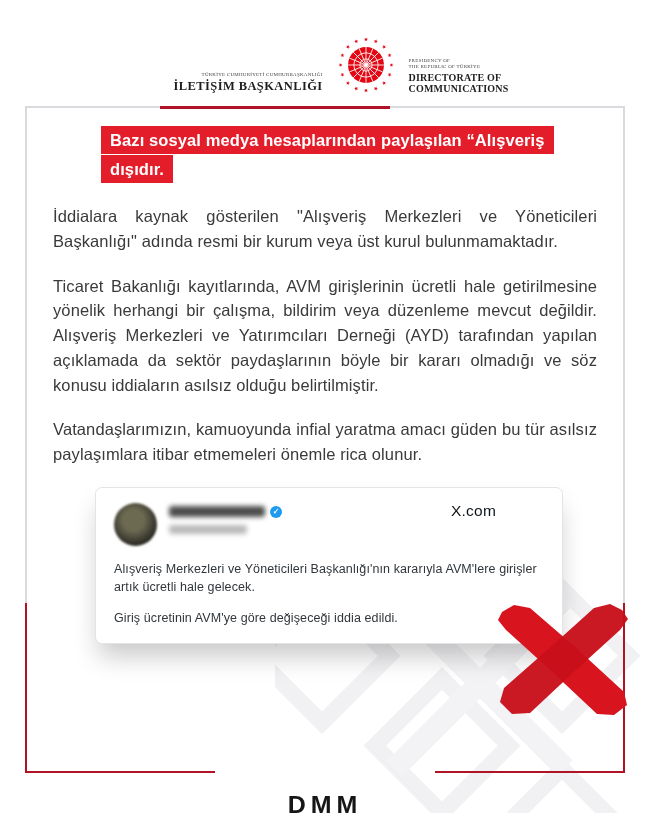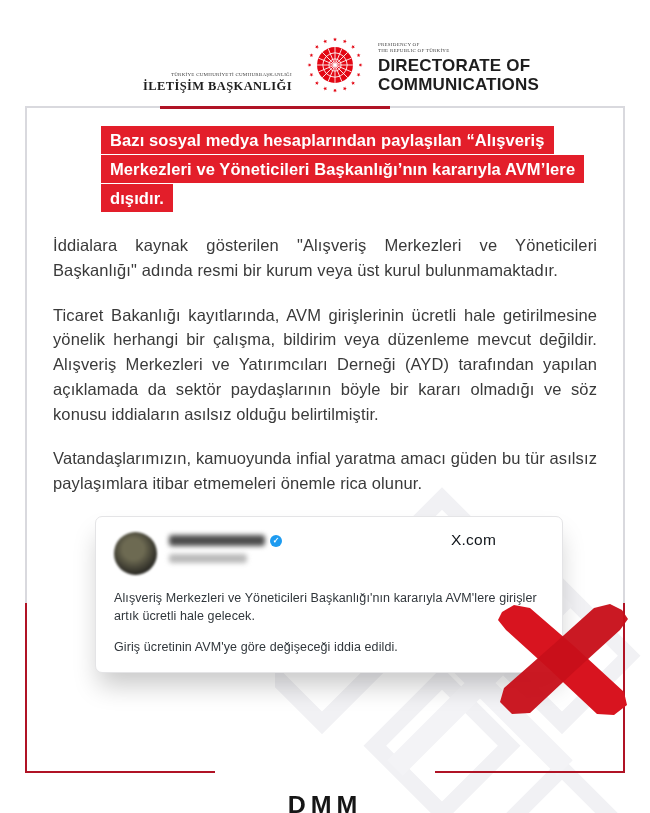--- a/index.html
+++ b/index.html
@@ -22,22 +22,22 @@
   .h-right { text-align:left; }
   .h-small {
     font-size:5px; letter-spacing:.25px; color:#3f3f3f;
     font-family:"Liberation Serif", serif; line-height:1.3;
   }
   .h-big-tr {
     font-family:"Liberation Serif", serif; font-weight:bold; color:#1e1e1e;
     font-size:12.5px; letter-spacing:.4px; margin-top:1px;
   }
   .h-big-en {
-    font-family:Liberation Sans, sans-serif; font-weight:bold; color:#1e1e1e;
-    font-size:17px; line-height:1.12; letter-spacing:.2px; margin-top:1px;
+    font-family:Liberation Serif, serif; font-weight:bold; color:#1e1e1e;
+    font-size:10px; line-height:1.12; letter-spacing:.2px; margin-top:1px;
   }
   .emblem { width:58px; height:58px; flex:0 0 auto; }
 
   
   .card {
     position:absolute; left:25px; top:106px; width:600px; height:667px;
     z-index:1; padding:20px 28px 0 28px; background:transparent;
   }
   .b-top    { position:absolute; top:0; left:0; width:100%; height:2px; background:#d9d9de; }
   .b-top-red{ position:absolute; top:0; left:135px; width:230px; height:2.5px; background:#b01325; }
@@ -182,21 +182,20 @@
   <div class="card">
     <div class="b-top"></div>
     <div class="b-top-red"></div>
     <div class="b-left"></div>
     <div class="b-right"></div>
     <div class="b-bot-l"></div>
     <div class="b-bot-r"></div>
 
     <div class="headline">
       <div class="hl-line"><span class="hl-text">Bazı sosyal medya hesaplarından paylaşılan “Alışveriş</span></div>
-      <div class="hl-line"><span class="hl-text">Merkezleri ve Yöneticileri Başkanlığı’nın kararıyla AVM’lere</span></div>
       <div class="hl-line"><span class="hl-text">dışıdır.</span></div>
     </div>
 
     <div class="body-text">
       <p>İddialara kaynak gösterilen "Alışveriş Merkezleri ve Yöneticileri Başkanlığı" adında resmi bir kurum veya üst kurul bulunma­maktadır.</p>
       <p>Ticaret Bakanlığı kayıtlarında, AVM girişlerinin ücretli hale geti­rilmesine yönelik herhangi bir çalışma, bildirim veya düzenleme mevcut değildir. Alışveriş Merkezleri ve Yatırımcıları Derneği (AYD) tarafından yapılan açıklamada da sektör paydaşlarının böyle bir kararı olmadığı ve söz konusu iddiaların asılsız olduğu belirtilmiştir.</p>
       <p>Vatandaşlarımızın, kamuoyunda infial yaratma amacı güden bu tür asılsız paylaşımlara itibar etmemeleri önemle rica olunur.</p>
     </div>
 
     <div class="tweet-wrap">

